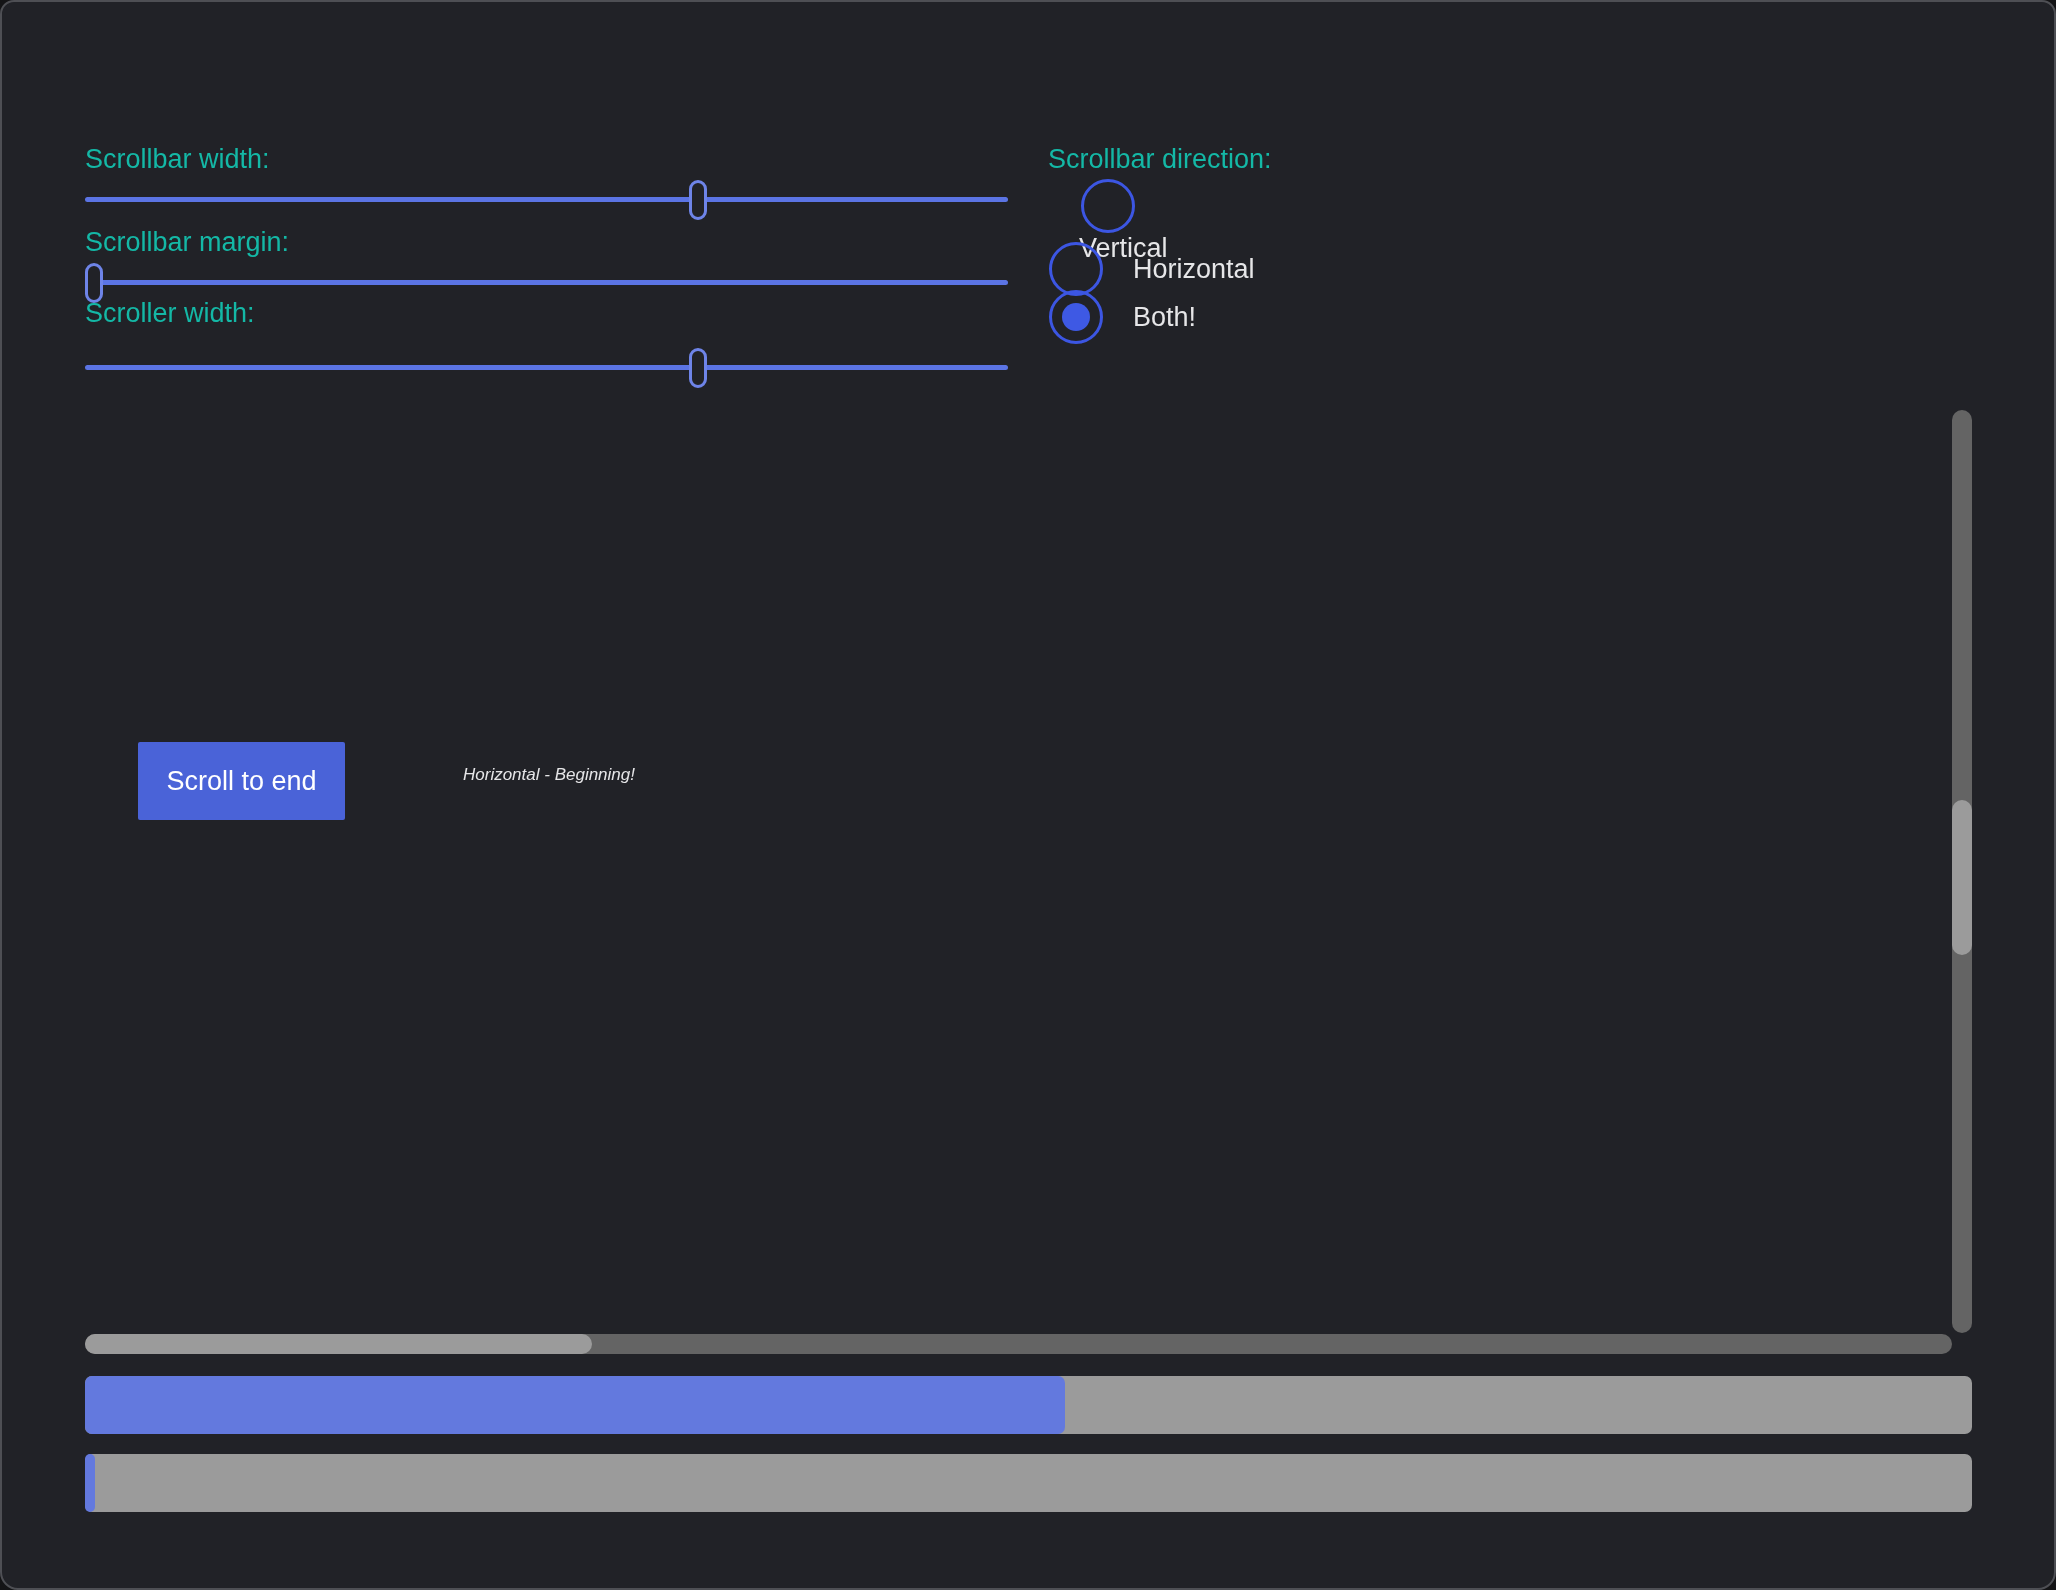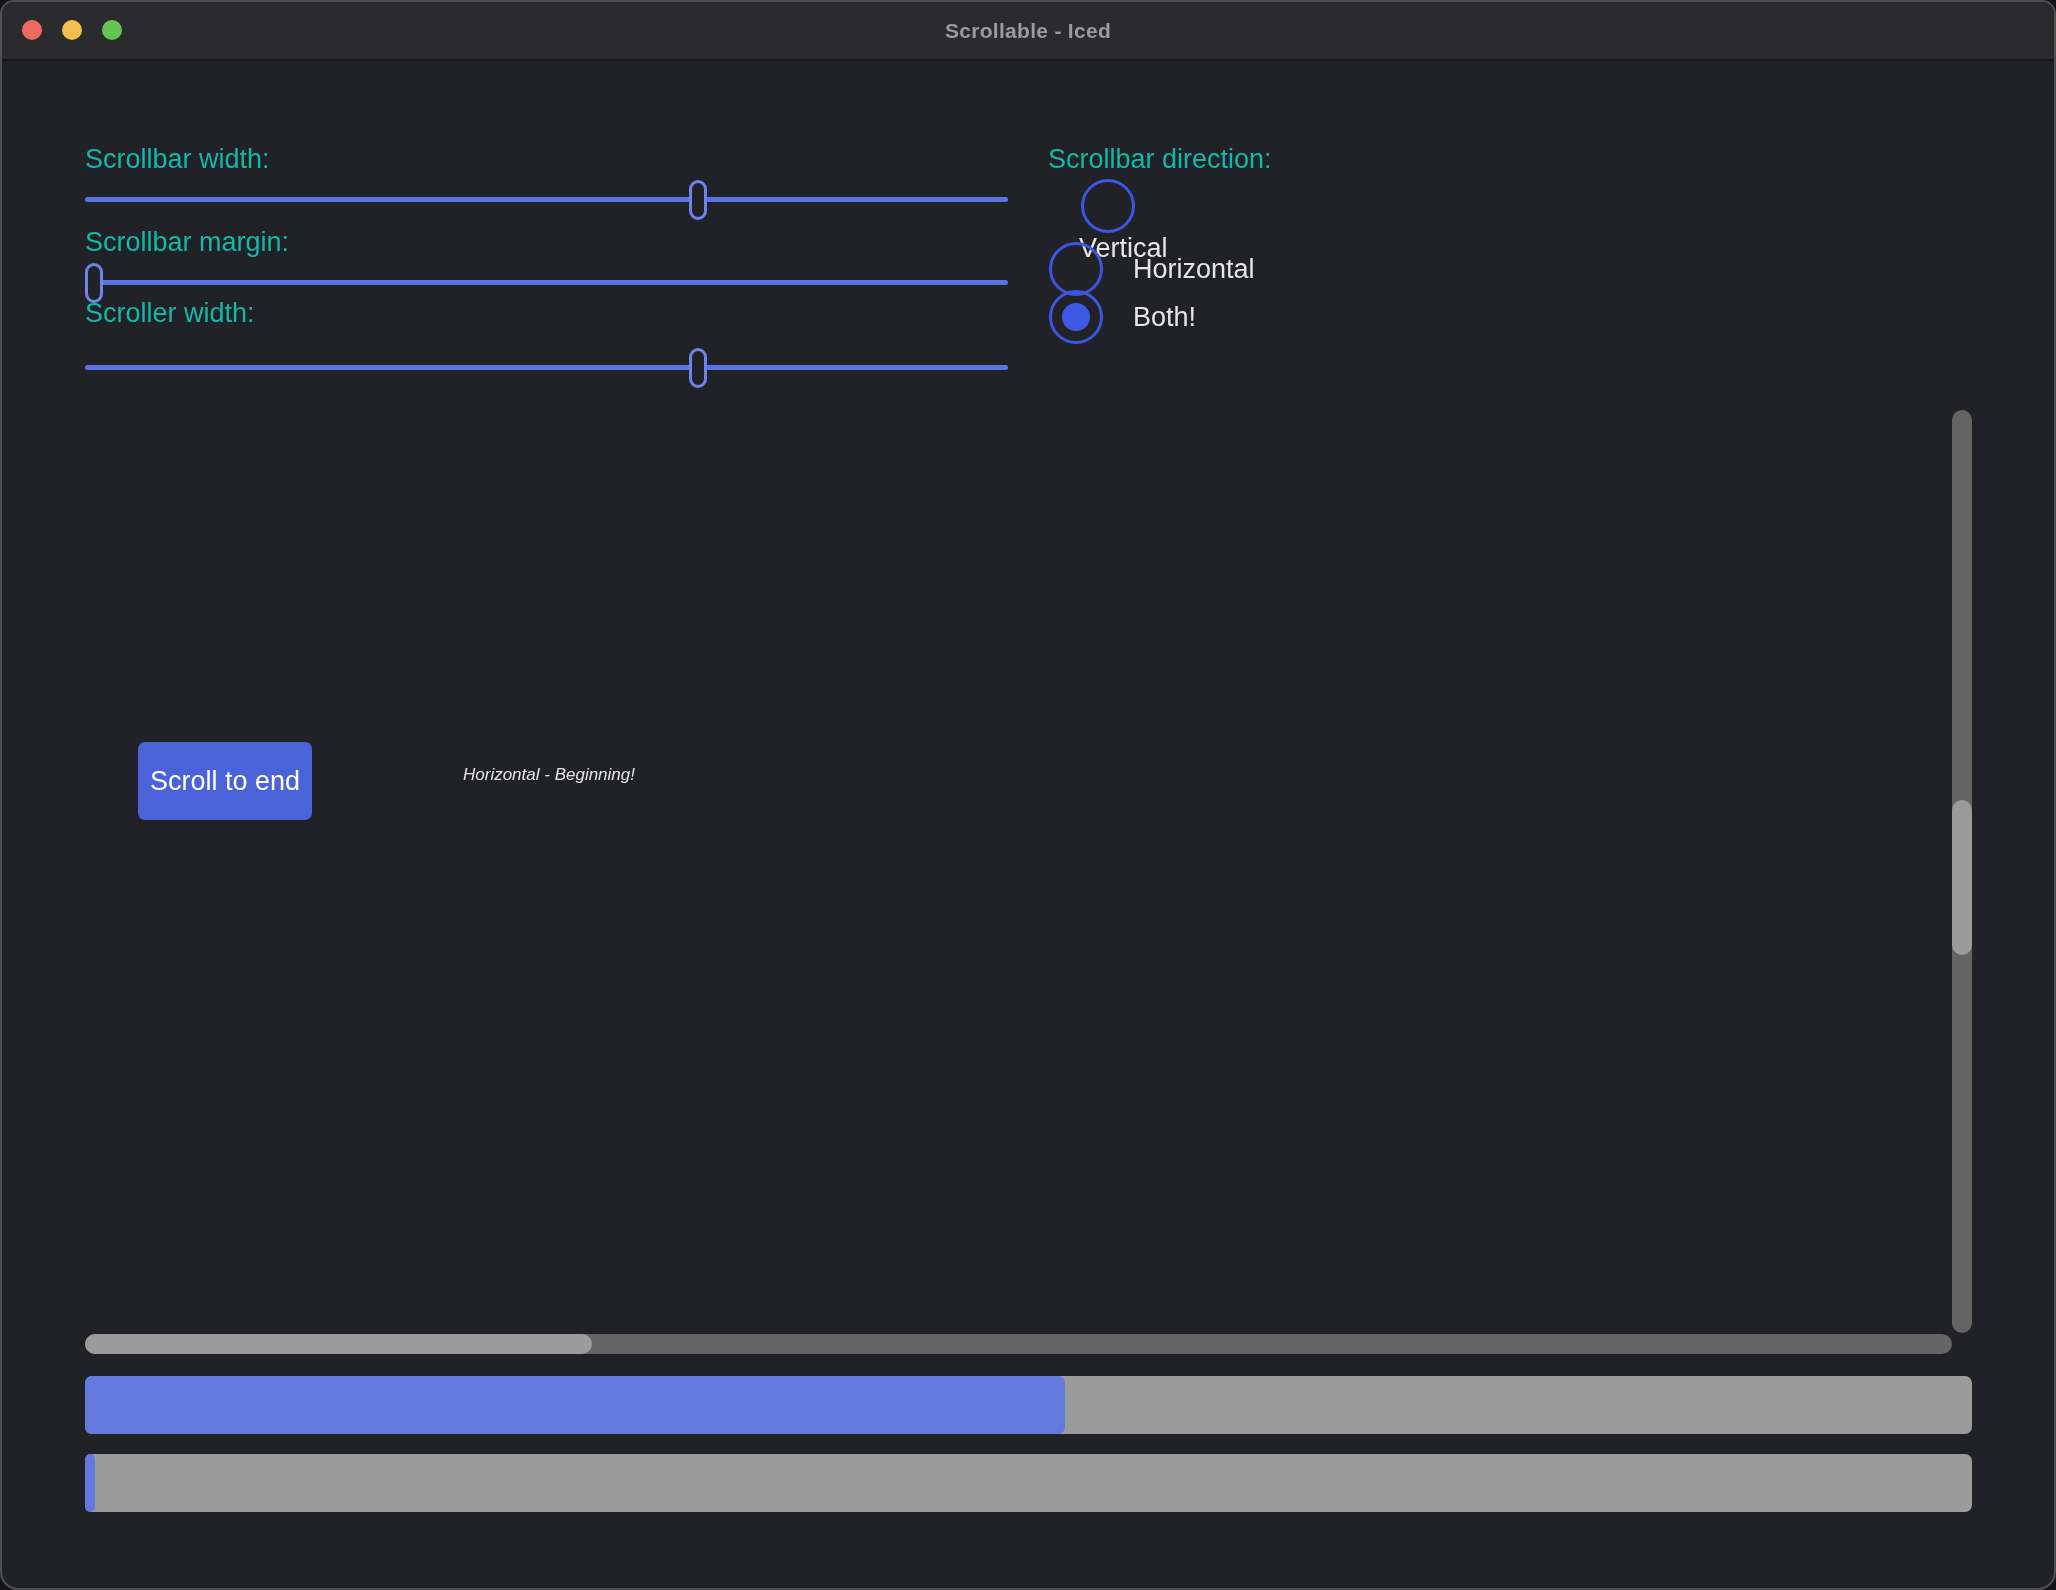--- a/index.html
+++ b/index.html
@@ -42,22 +42,22 @@
   .radio-row.r1{top:177px;flex-direction:column;} .radio-row.r2{top:240px;} .radio-row.r3{top:288px;}
   .radio-circle{
     width:54px;height:54px;box-sizing:border-box;flex:0 0 auto;
     border:3px solid #3c56e3;border-radius:50%;
     display:flex;align-items:center;justify-content:center;
   }
   .radio-dot{width:28px;height:28px;border-radius:50%;background:#3e59e4;}
   .radio-label{margin-left:30px;font-size:27px;color:#e6e6e8;}
   
   .btn{
-    position:absolute;left:136px;top:740px;width:174px;height:78px;
-    background:#4a63d8;border:none;border-radius:7px;
+    position:absolute;left:136px;top:740px;width:207px;height:78px;
+    background:#4a63d8;border:none;border-radius:2px;
     color:#ffffff;font-size:27px;font-family:inherit;
     display:flex;align-items:center;justify-content:center;cursor:pointer;
   }
   .status{position:absolute;left:461px;top:763px;font-size:17px;color:#e6e6e8;font-style:italic;}
   
   .v-rail{
     position:absolute;left:1950px;top:408px;width:20px;height:923px;
     background:#646464;border-radius:10px;
   }
   .v-thumb{
@@ -81,28 +81,20 @@
   .progress .fill{
     position:absolute;left:0;top:0;height:100%;
     background:#6379de;border-radius:7px;
   }
 </style>
 </head>
 <body>
 
 <div class="window">
 
-  <div class="titlebar">
-    <div class="traffic">
-      <div class="light" style="background:#ec6a5e"></div>
-      <div class="light" style="background:#f5bf4f"></div>
-      <div class="light" style="background:#62c554"></div>
-    </div>
-    <div class="title">Scrollable - Iced</div>
-  </div>
 
   <div class="label" style="left:83px;top:142px;">Scrollbar width:</div>
   <div class="label" style="left:83px;top:225px;">Scrollbar margin:</div>
   <div class="label" style="left:83px;top:296px;">Scroller width:</div>
 
   <div class="slider s1">
     <div class="rail"></div>
     <div class="handle" style="left:604px"></div>
   </div>
   <div class="slider s2">

